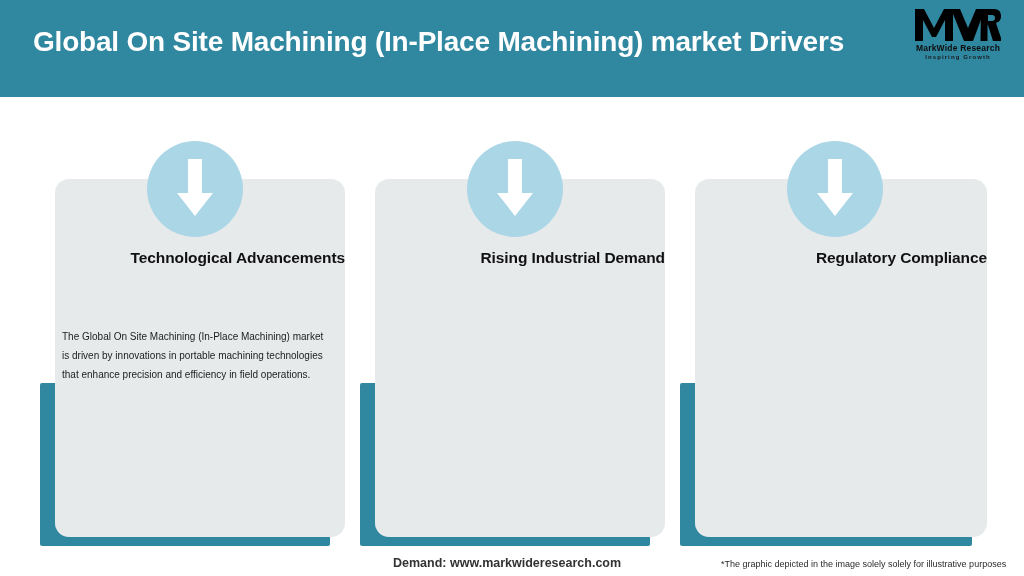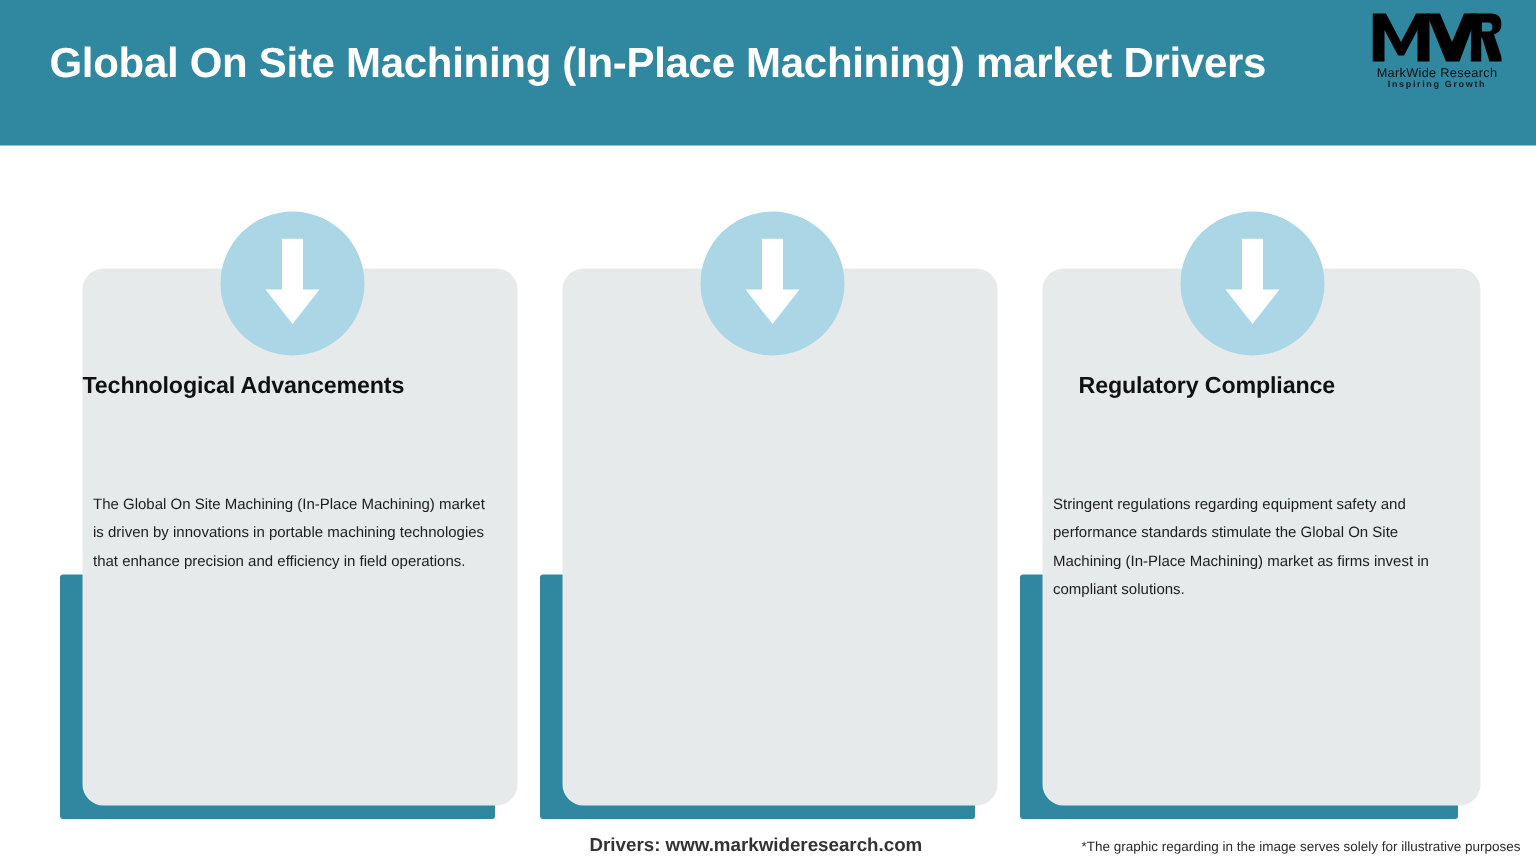--- a/index.html
+++ b/index.html
@@ -46,21 +46,21 @@
     text-align: center;
   }
   .logo-mark {
     display: block;
     margin: 0 auto;
     line-height: 0;
   }
   .logo-name {
     display: block;
     font-size: 8.5px;
-    font-weight: normal;
+    font-weight: bold;
     color: #0d0d0d;
     letter-spacing: 0.2px;
     margin-top: 1px;
   }
   .logo-tagline {
     display: block;
     font-size: 6px;
     font-weight: bold;
     color: #1a1a1a;
     letter-spacing: 1.1px;
@@ -122,27 +122,27 @@
     position: absolute;
     left: 28px;
     top: 18px;
   }
 
   .card-title {
     position: absolute;
     left: 15px;
     top: 108px;
     width: 290px;
-    text-align: left;
+    text-align: right;
     font-size: 15.5px;
     font-weight: bold;
     color: #111111;
     letter-spacing: -0.1px;
   }
-  .card-3 .card-title { width: 292px; margin-left: 24px; }
+  .card-3 .card-title { width: 292px; }
 
   .card-body {
     position: absolute;
     left: 22px;
     top: 186px;
     width: 262px;
     font-size: 10px;
     line-height: 19px;
     color: #1c1c1c;
   }
@@ -202,30 +202,30 @@
   </div>
 
   <div class="card card-2">
     <div class="card-shadow"></div>
     <div class="card-panel"></div>
     <div class="card-badge">
       <svg width="40" height="60" viewBox="0 0 40 60" xmlns="http://www.w3.org/2000/svg" aria-hidden="true">
         <polygon points="13,0 27,0 27,34 38,34 20,57 2,34 13,34" fill="#ffffff"></polygon>
       </svg>
     </div>
+    <div class="card-title">Rising Industrial Demand</div>
   </div>
 
   <div class="card card-3">
     <div class="card-shadow"></div>
     <div class="card-panel"></div>
     <div class="card-badge">
       <svg width="40" height="60" viewBox="0 0 40 60" xmlns="http://www.w3.org/2000/svg" aria-hidden="true">
         <polygon points="13,0 27,0 27,34 38,34 20,57 2,34 13,34" fill="#ffffff"></polygon>
       </svg>
     </div>
     <div class="card-title">Regulatory Compliance</div>
-    <div class="card-body">Stringent regulations regarding equipment safety and performance standards stimulate the Global On Site Machining (In-Place Machining) market as firms invest in compliant solutions.</div>
   </div>
 
 </div>
 
-<div class="footer-source">Drivers: www.markwideresearch.com</div>
-<div class="footer-note">*The graphic regarding in the image serves solely for illustrative purposes</div>
+<div class="footer-source">Demand: www.markwideresearch.com</div>
+<div class="footer-note">*The graphic depicted in the image solely solely for illustrative purposes</div>
 
 </body></html>

